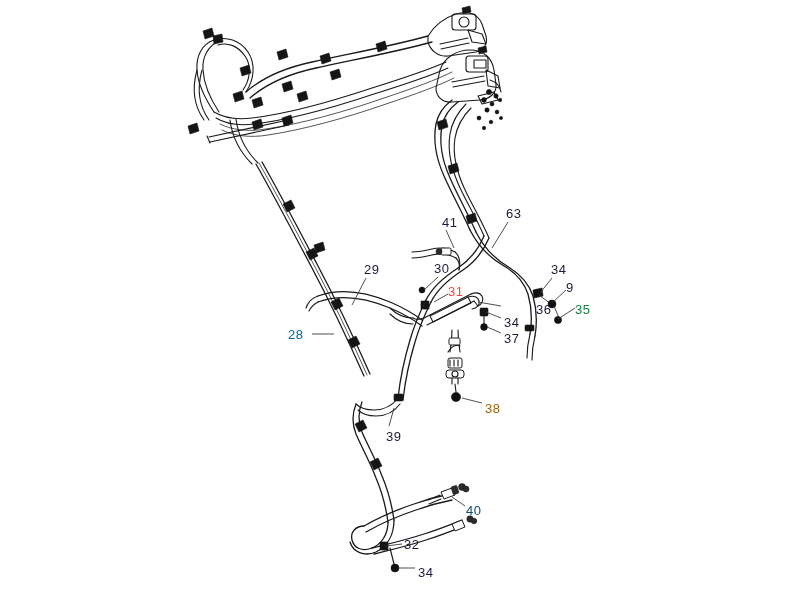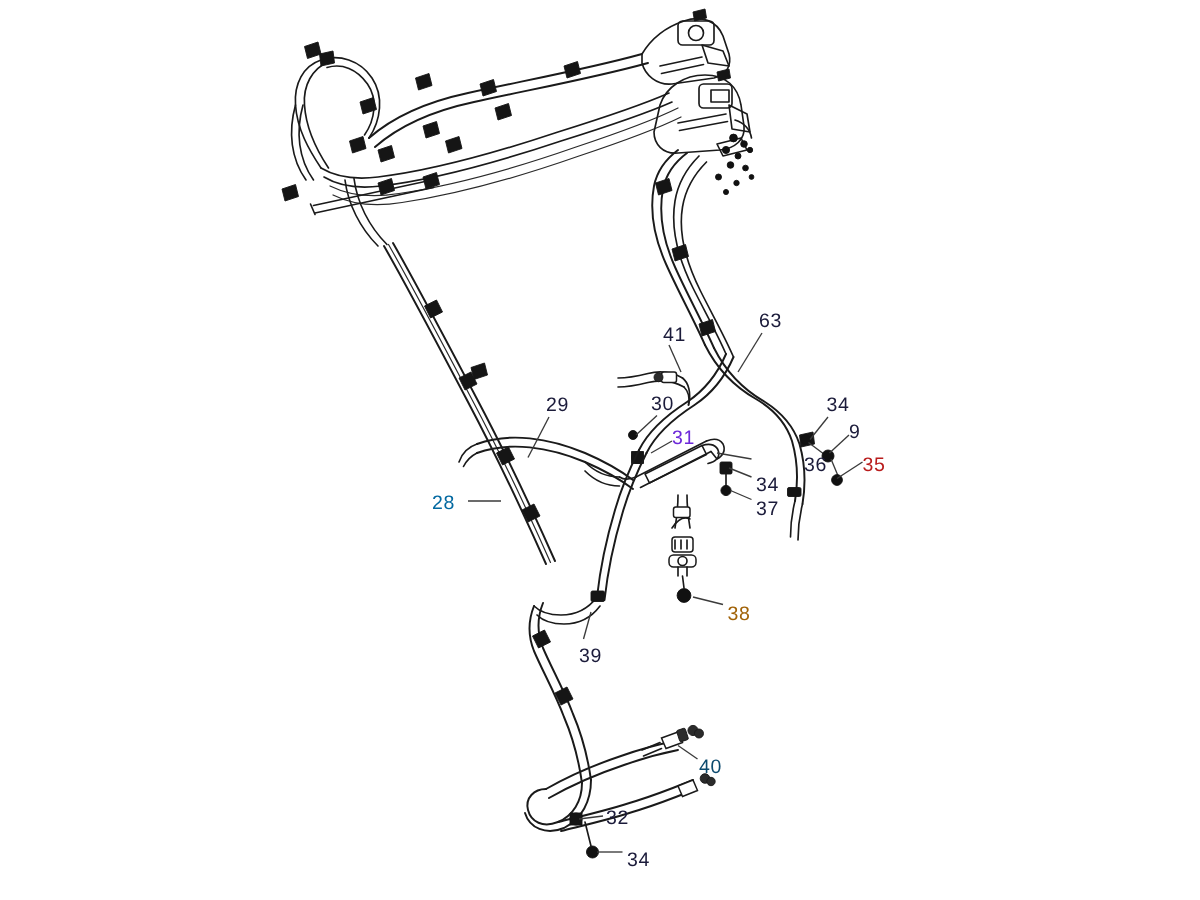--- a/index.html
+++ b/index.html
@@ -288,27 +288,27 @@
         <line x1="465" y1="506" x2="452" y2="497" class="lead"></line>
         <line x1="446" y1="230" x2="454" y2="248" class="lead"></line>
         <line x1="566" y1="290" x2="553" y2="302" class="lead"></line>
       </g>
   </svg>
 
   <div id="labels">
       <div class="callout-label" style="left: 288px; top: 328px; color: #0369a1;">28</div>
       <div class="callout-label" style="left: 364px; top: 263px; color: rgb(27, 27, 58);">29</div>
       <div class="callout-label" style="left: 434px; top: 262px; color: rgb(27, 27, 58);">30</div>
-      <div class="callout-label" style="left: 448px; top: 285px; color: #6d28d9;">31</div>
+      <div class="callout-label" style="left: 448px; top: 285px; color: #ef4444;">31</div>
       <div class="callout-label" style="left: 404px; top: 538px; color: rgb(27, 27, 58);">32</div>
       <div class="callout-label" style="left: 506px; top: 207px; color: rgb(27, 27, 58);">63</div>
       <div class="callout-label" style="left: 551px; top: 263px; color: rgb(27, 27, 58);">34</div>
       <div class="callout-label" style="left: 504px; top: 316px; color: rgb(27, 27, 58);">34</div>
       <div class="callout-label" style="left: 418px; top: 566px; color: rgb(27, 27, 58);">34</div>
-      <div class="callout-label" style="left: 575px; top: 303px; color: #b91c1c;">35</div>
+      <div class="callout-label" style="left: 575px; top: 303px; color: #15803d;">35</div>
       <div class="callout-label" style="left: 504px; top: 303px; color: rgb(27, 27, 58); margin-left: 32px;">36</div>
       <div class="callout-label" style="left: 504px; top: 332px; color: rgb(27, 27, 58);">37</div>
       <div class="callout-label" style="left: 485px; top: 402px; color: #a16207;">38</div>
       <div class="callout-label" style="left: 386px; top: 430px; color: rgb(27, 27, 58);">39</div>
       <div class="callout-label" style="left: 466px; top: 504px; color: #0c4a6e;">40</div>
       <div class="callout-label" style="left: 442px; top: 216px; color: rgb(27, 27, 58); text-align: center;">41</div>
       <div class="callout-label" style="left: 566px; top: 281px; color: rgb(27, 27, 58);">9</div>
     </div>
 
 </div>

